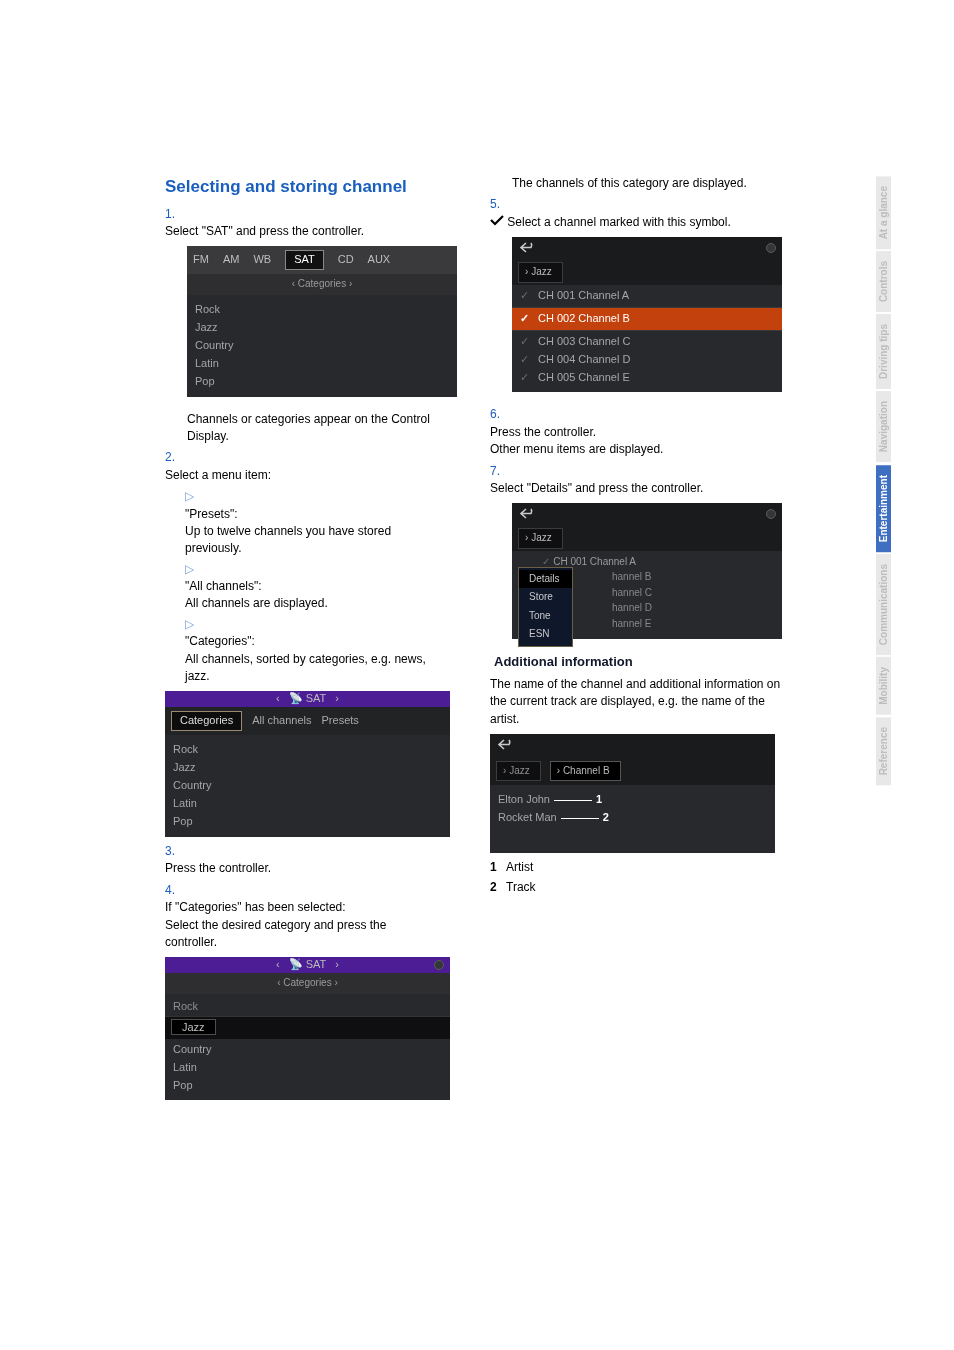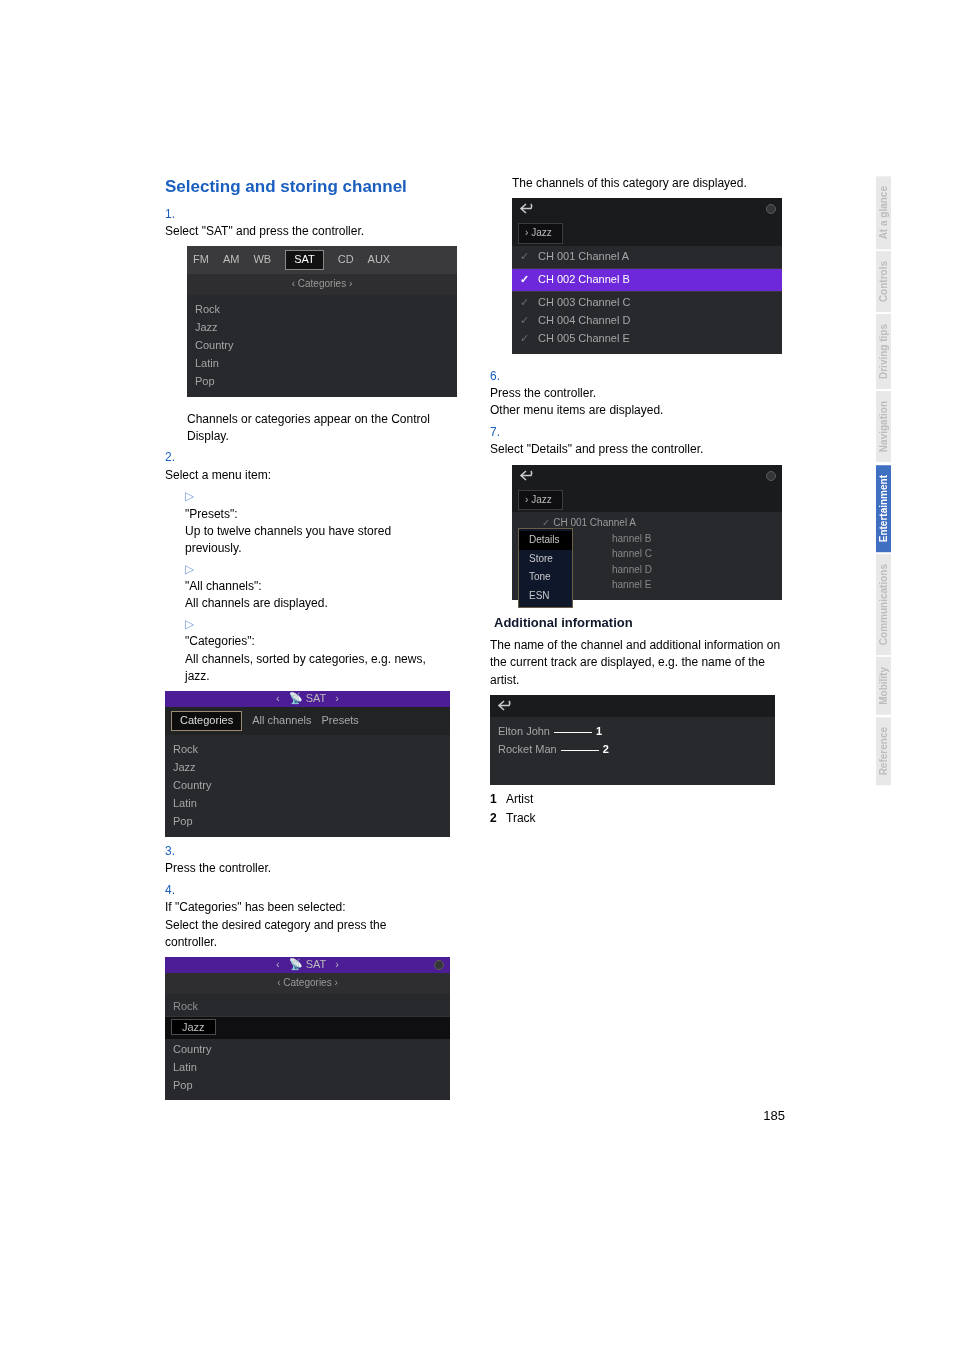--- a/index.html
+++ b/index.html
@@ -22,21 +22,21 @@
   .shot-topbar .sel { background: #111; border: 1px solid #888; padding: 1px 8px; color: #fff; }
   .shot-topbar-dark { background: #2e2e30; color: #9a9a9a; text-align: center; padding: 3px 0; font-size: 10px; }
   .shot-topbar-sat { background: #4c1d95; color: #bbb; text-align: center; padding: 0 0; font-size: 11px; position: relative; }
   .shot-tabs { background: #222325; color: #a9a9a9; display: flex; align-items: center; padding: 4px 6px; gap: 10px; }
   .shot-tabs .tabsel { background: #0d0d0d; border: 1px solid #9b8a73; padding: 1px 8px; color: #ddd; }
   .shot-darkpanel { background: #27292c; color: #a5a6a8; padding: 6px 8px; }
   .shot-row { padding: 1px 0; }
   .shot-backicon { display: inline-block; width: 18px; height: 14px; }
   .shot-backicon svg { display: block; }
   .shot-backbar { background: #1a1b1d; padding: 4px 6px; display: flex; justify-content: space-between; align-items: center; color: #aaa; }
-  .shot-selrow { background: #6d28d9; color: #fff; padding: 3px 8px; border-top: 1px solid #3a3a3a; border-bottom: 1px solid #3a3a3a; }
+  .shot-selrow { background: #c2410c; color: #fff; padding: 3px 8px; border-top: 1px solid #3a3a3a; border-bottom: 1px solid #3a3a3a; }
   .shot-chk { color: #6b6f73; display: inline-block; width: 18px; }
   .shot-chk-b { color: #fff; display: inline-block; width: 18px; font-weight: bold; }
   .shot-dot { width: 10px; height: 10px; border-radius: 50%; background: #353638; border: 1px solid #5a5b5d; display: inline-block; }
   .shot-jazzcat { background: #0f0f11; color: #bbb; display: inline-block; padding: 2px 10px 2px 6px; border: 1px solid #3b3c3e; font-size: 10px; margin: 3px 0 0 6px; }
   .shot-jazz-sel { background: #0f0f11; color: #bfbfbf; padding: 3px 6px; border-top: 1px solid #333; }
   .shot-menu-pop { background: #0f172a; border: 1px solid #6b6045; color: #c7c8ca; position: absolute; padding: 2px 0; }
   .shot-menu-pop div { padding: 2px 12px 2px 10px; font-size: 10px; }
   .shot-menu-pop .psel { background: #000; }
   .details-wrap { position: relative; height: 88px; background: #27292c; }
   .details-row { color: #888; padding-left: 100px; font-size: 10px; padding-top: 1px; }
@@ -159,20 +159,31 @@
             <div class="shot-row">Latin</div>
             <div class="shot-row">Pop</div>
           </div>
         </div>
       </div>
     </div>
 
     <div class="col">
       <div class="li sub" style="margin-left:22px;">The channels of this category are displayed.</div>
 
+      <div class="li" style="margin-top:4px;">
+        <span class="num">5.</span>
+        <span class="litext">
+          <span style="display:inline-block;vertical-align:middle;">
+            <svg width="14" height="11" viewBox="0 0 14 11">
+                <path d="M1 5 L5 9 L13 1" stroke="#000" stroke-width="2.2" fill="none"></path>
+              </svg>
+          </span>
+          <span>Select a channel marked with this symbol.</span>
+        </span>
+      </div>
 
       <div class="shot">
         <div class="shot-backbar">
           <span class="shot-backicon">
             <svg width="18" height="13" viewBox="0 0 18 13">
                 <path d="M8 2 L3 6.5 L8 11 M3 6.5 H13 A4 4 0 0 0 13 2" stroke="#c9c9c9" stroke-width="1.6" fill="none"></path>
               </svg>
           </span>
           <span class="shot-dot"></span>
         </div>
@@ -235,34 +246,37 @@
 
       <div class="shot-full">
         <div class="shot-backbar">
           <span class="shot-backicon">
             <svg width="18" height="13" viewBox="0 0 18 13">
                 <path d="M8 2 L3 6.5 L8 11 M3 6.5 H13 A4 4 0 0 0 13 2" stroke="#c9c9c9" stroke-width="1.6" fill="none"></path>
               </svg>
           </span>
           <span></span>
         </div>
+        <div style="background:#1a1b1d;padding:2px 0 4px 0;">
+          <span class="shot-jazzcat" style="color:#8f8f91;"><span class="crumb">›</span> <span>Jazz</span></span>
+          <span class="shot-jazzcat" style="background:#000;border:1px solid #555;"><span class="crumb">›</span> <span>Channel B</span></span>
+        </div>
         <div class="shot-darkpanel" style="height:68px;">
           <div class="shot-row"><span>Elton John</span><span class="line"></span><span class="annot">1</span></div>
           <div class="shot-row"><span>Rocket Man</span><span class="line"></span><span class="annot">2</span></div>
         </div>
       </div>
 
       <div class="legend">
         <div class="legend-row"><b style="display:inline-block;width:16px;">1</b><span>Artist</span></div>
         <div class="legend-row"><b style="display:inline-block;width:16px;">2</b><span>Track</span></div>
       </div>
     </div>
   </div>
 
-  <div class="pagenum">185</div>
 </div>
 
 <div class="tabs">
   <div class="tab t-grey">At a glance</div>
   <div class="tab t-grey">Controls</div>
   <div class="tab t-grey">Driving tips</div>
   <div class="tab t-grey">Navigation</div>
   <div class="tab t-blue">Entertainment</div>
   <div class="tab t-grey">Communications</div>
   <div class="tab t-grey">Mobility</div>

